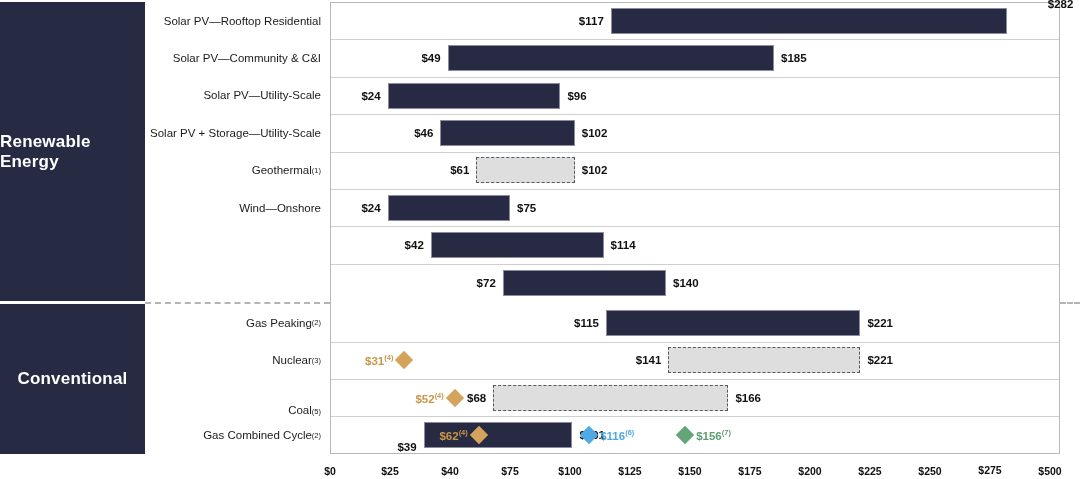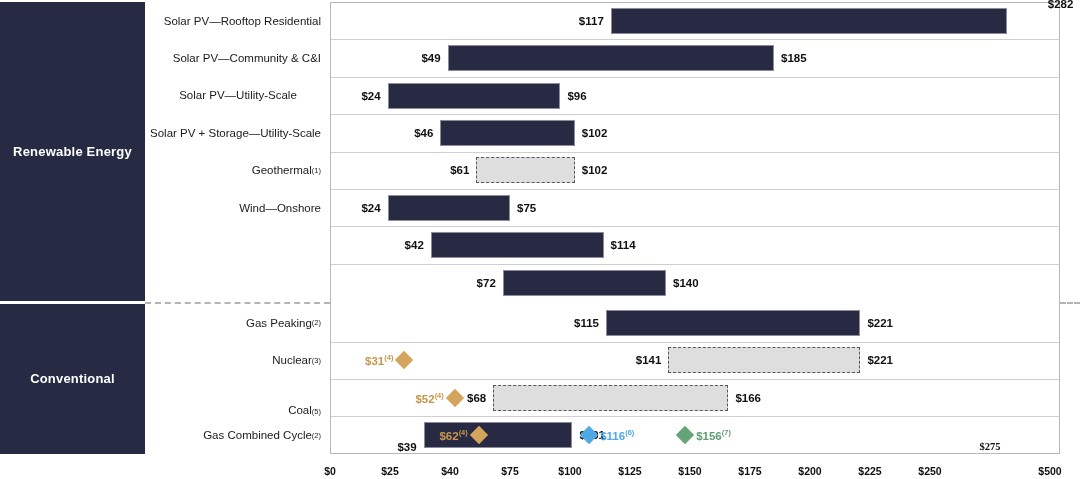--- a/index.html
+++ b/index.html
@@ -14,21 +14,21 @@
     position:absolute;left:0;top:0;width:1080px;height:479px;
   }
 
   
   .cat-block{
     position:absolute;left:0;width:145px;
     background:#262a43;
     display:flex;align-items:center;justify-content:center;
   }
   .cat-block .cat-label{
-    color:#ffffff;font-size:13px;font-weight:bold;letter-spacing:.2px;
+    color:#ffffff;font-size:17px;font-weight:bold;letter-spacing:.2px;
   }
   .cat-sep{
     position:absolute;left:0;width:145px;height:3px;background:#ffffff;
   }
 
   
   .row-label{
     position:absolute;right:0;width:175px;
     display:flex;align-items:center;justify-content:flex-end;
     font-size:11.5px;color:#1a1a1a;white-space:nowrap;
@@ -131,21 +131,21 @@
     </div>
     <div class="bar" style="left: 610.8px; width: 396px; top: 7.7px; height: 26px;"></div>
     <div class="vlabel right" style="left: 603.8px; top: 20.7px;">$117</div>
     <div class="vlabel" style="left: 1013.8px; top: 4px; padding-left: 34px;">$282</div>
     <div class="row-label" style="top: 39.4px; height: 37.4px; right: 750px;">
       <span>Solar PV—Community &amp; C&amp;I</span>
     </div>
     <div class="bar" style="left: 447.6px; width: 326.4px; top: 45.1px; height: 26px;"></div>
     <div class="vlabel right" style="left: 440.6px; top: 58.1px;">$49</div>
     <div class="vlabel" style="left: 781px; top: 58.1px;">$185</div>
-    <div class="row-label" style="top: 76.8px; height: 37.4px; right: 750px; justify-content: center;">
+    <div class="row-label" style="top: 76.8px; height: 37.4px; right: 750px;">
       <span>Solar PV—Utility-Scale</span>
     </div>
     <div class="bar" style="left: 387.6px; width: 172.8px; top: 82.5px; height: 26px;"></div>
     <div class="vlabel right" style="left: 380.6px; top: 95.5px;">$24</div>
     <div class="vlabel" style="left: 567.4px; top: 95.5px;">$96</div>
     <div class="row-label" style="top: 114.2px; height: 37.4px; right: 750px;">
       <span>Solar PV + Storage—Utility-Scale</span>
     </div>
     <div class="bar" style="left: 440.4px; width: 134.4px; top: 119.9px; height: 26px;"></div>
     <div class="vlabel right" style="left: 433.4px; top: 132.9px;">$46</div>
@@ -211,15 +211,15 @@
     <div class="axis-tick" style="left: 390px; top: 464.8px;">$25</div>
     <div class="axis-tick" style="left: 450px; top: 464.8px;">$40</div>
     <div class="axis-tick" style="left: 510px; top: 464.8px;">$75</div>
     <div class="axis-tick" style="left: 570px; top: 464.8px;">$100</div>
     <div class="axis-tick" style="left: 630px; top: 464.8px;">$125</div>
     <div class="axis-tick" style="left: 690px; top: 464.8px;">$150</div>
     <div class="axis-tick" style="left: 750px; top: 464.8px; text-align: center;">$175</div>
     <div class="axis-tick" style="left: 810px; top: 464.8px;">$200</div>
     <div class="axis-tick" style="left: 870px; top: 464.8px;">$225</div>
     <div class="axis-tick" style="left: 930px; top: 464.8px;">$250</div>
-    <div class="axis-tick" style="left: 990px; top: 441px; font-family: Liberation Serif, serif;">$275</div>
+    <div class="axis-tick" style="left: 990px; top: 464px;">$275</div>
     <div class="axis-tick" style="left: 1050px; top: 464.8px;">$500</div>
   </div>
 
 </body></html>

